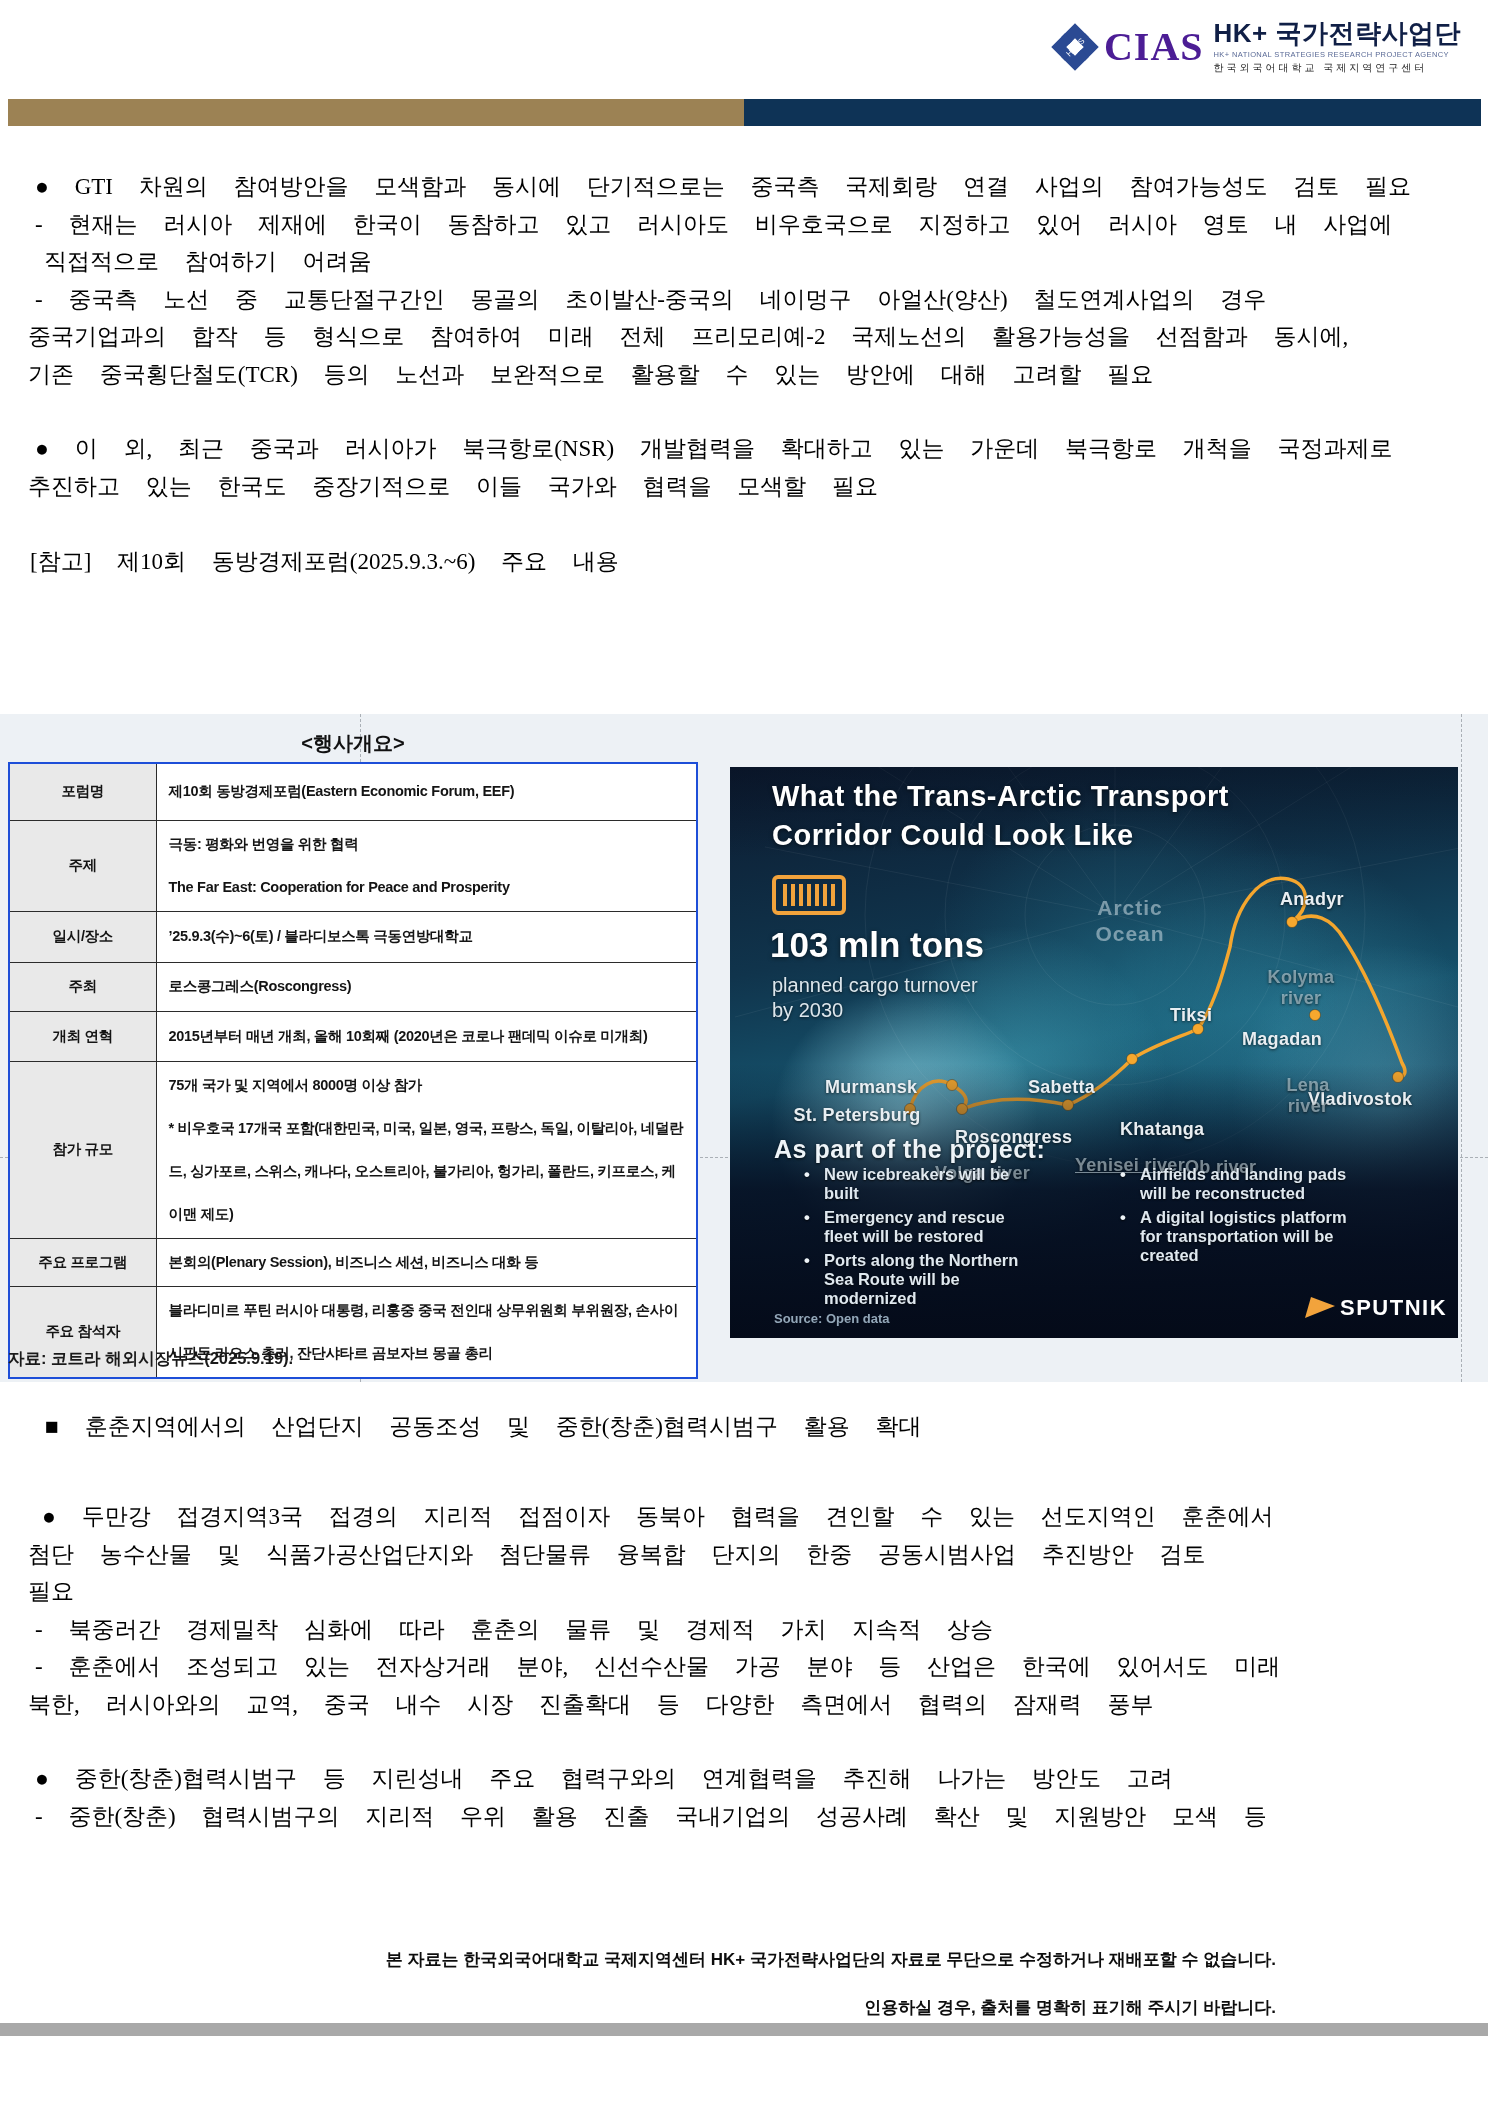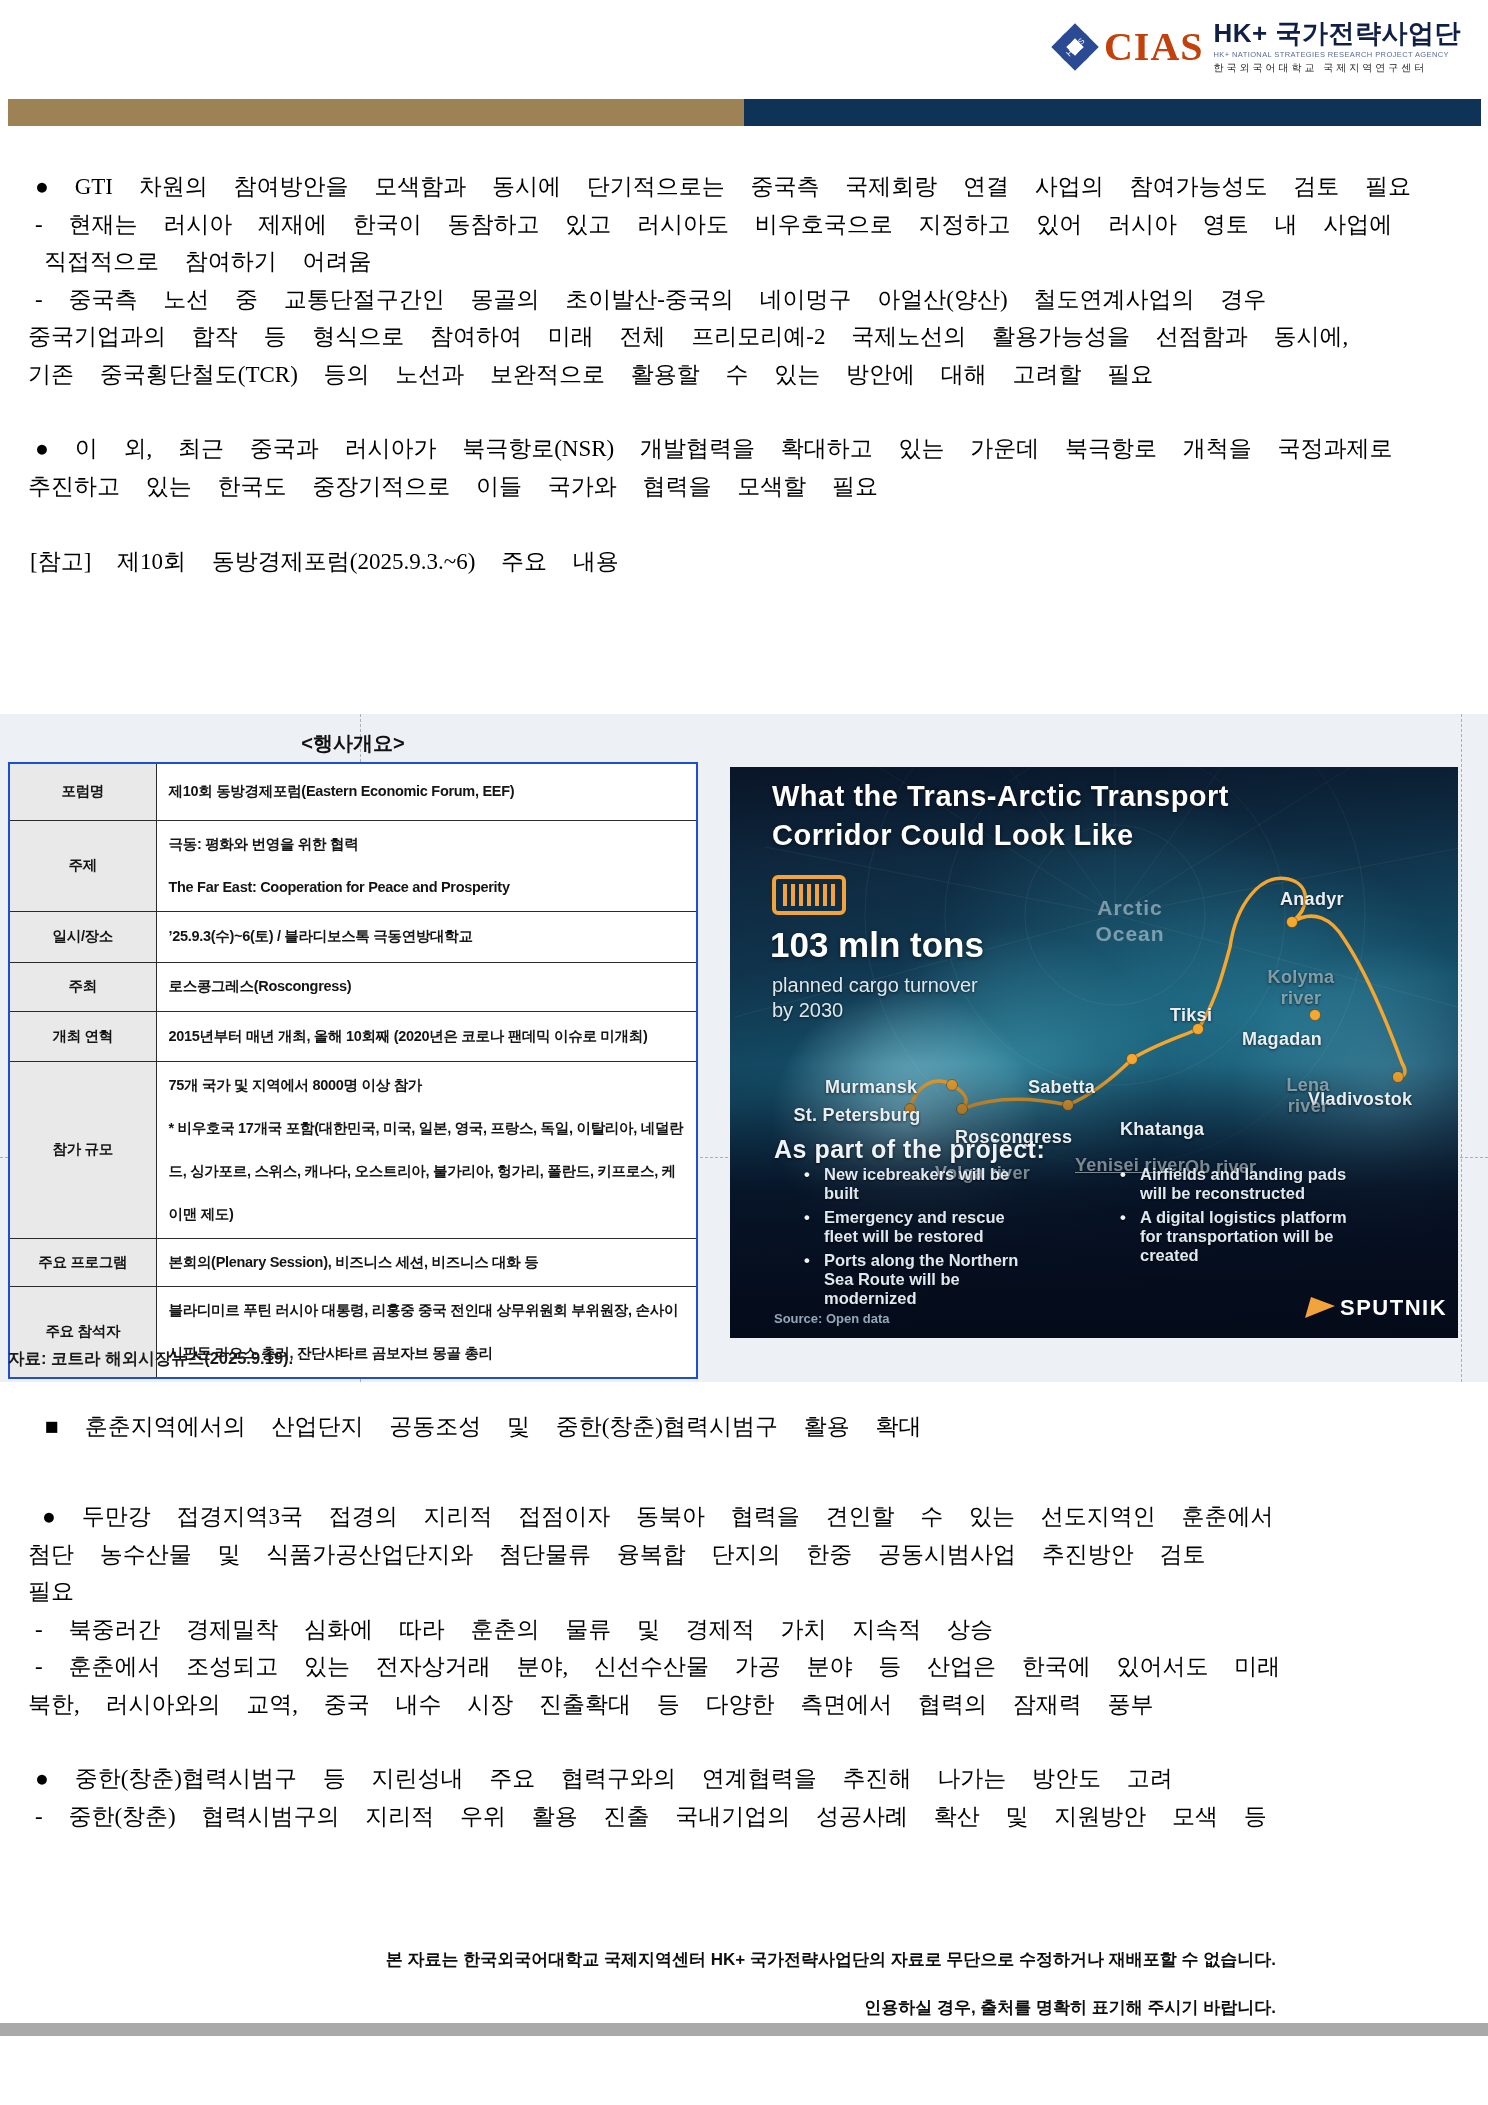--- a/index.html
+++ b/index.html
@@ -2,21 +2,21 @@
 <html><head>
 <meta charset="utf-8">
 <style>
   html,body{margin:0;padding:0;background:#fff;}
   .page{position:relative;width:1488px;height:2105px;background:#fff;overflow:hidden;
         font-family:"Liberation Sans","DejaVu Sans",sans-serif;color:#000;}
   
   .logo{position:absolute;top:18px;right:27px;display:flex;align-items:center;gap:4px;}
   .logo-mark{width:50px;height:50px;flex:0 0 auto;}
   .logo-cias{font-family:"Liberation Serif","DejaVu Serif",serif;font-weight:bold;
-             font-size:40px;color:#c2410c;letter-spacing:1px;line-height:50px;}
+             font-size:40px;color:#4c1d95;letter-spacing:1px;line-height:50px;}
   .logo-right{display:flex;flex-direction:column;justify-content:center;margin-left:6px;}
   .logo-org{font-size:26px;font-weight:800;color:#101f46;letter-spacing:0.5px;line-height:30px;}
   .logo-sub-en{font-size:7.5px;color:#5a6a96;letter-spacing:0.4px;margin-top:2px;}
   .logo-sub-kr{font-size:10px;color:#222;letter-spacing:3px;margin-top:2px;}
   .bar{position:absolute;top:99px;height:27px;line-height:27px;color:#fff;
        font-size:19px;font-weight:700;white-space:pre;}
   .bar-gold{left:8px;width:736px;background:#9c8254;padding-left:52px;box-sizing:border-box;}
   .bar-navy{left:744px;width:737px;background:#0e3356;padding-left:76px;box-sizing:border-box;}
   
   .serif{font-family:"Liberation Serif","DejaVu Serif",serif;font-size:23px;

